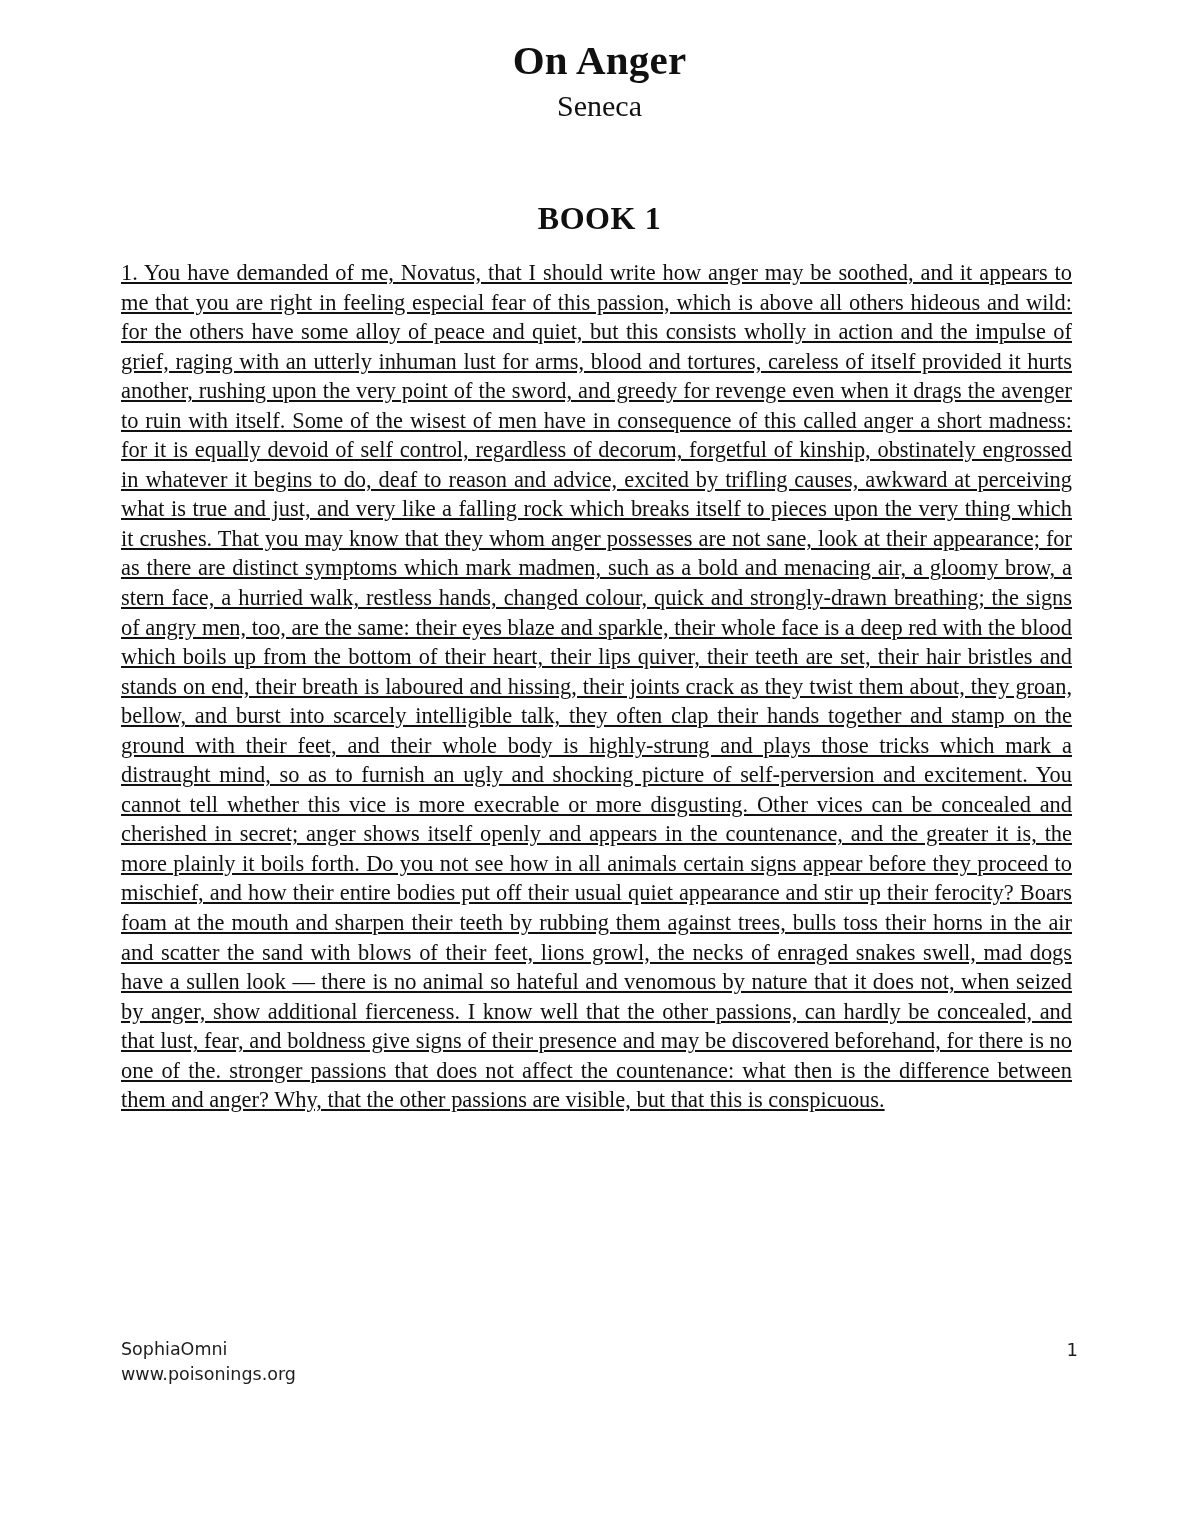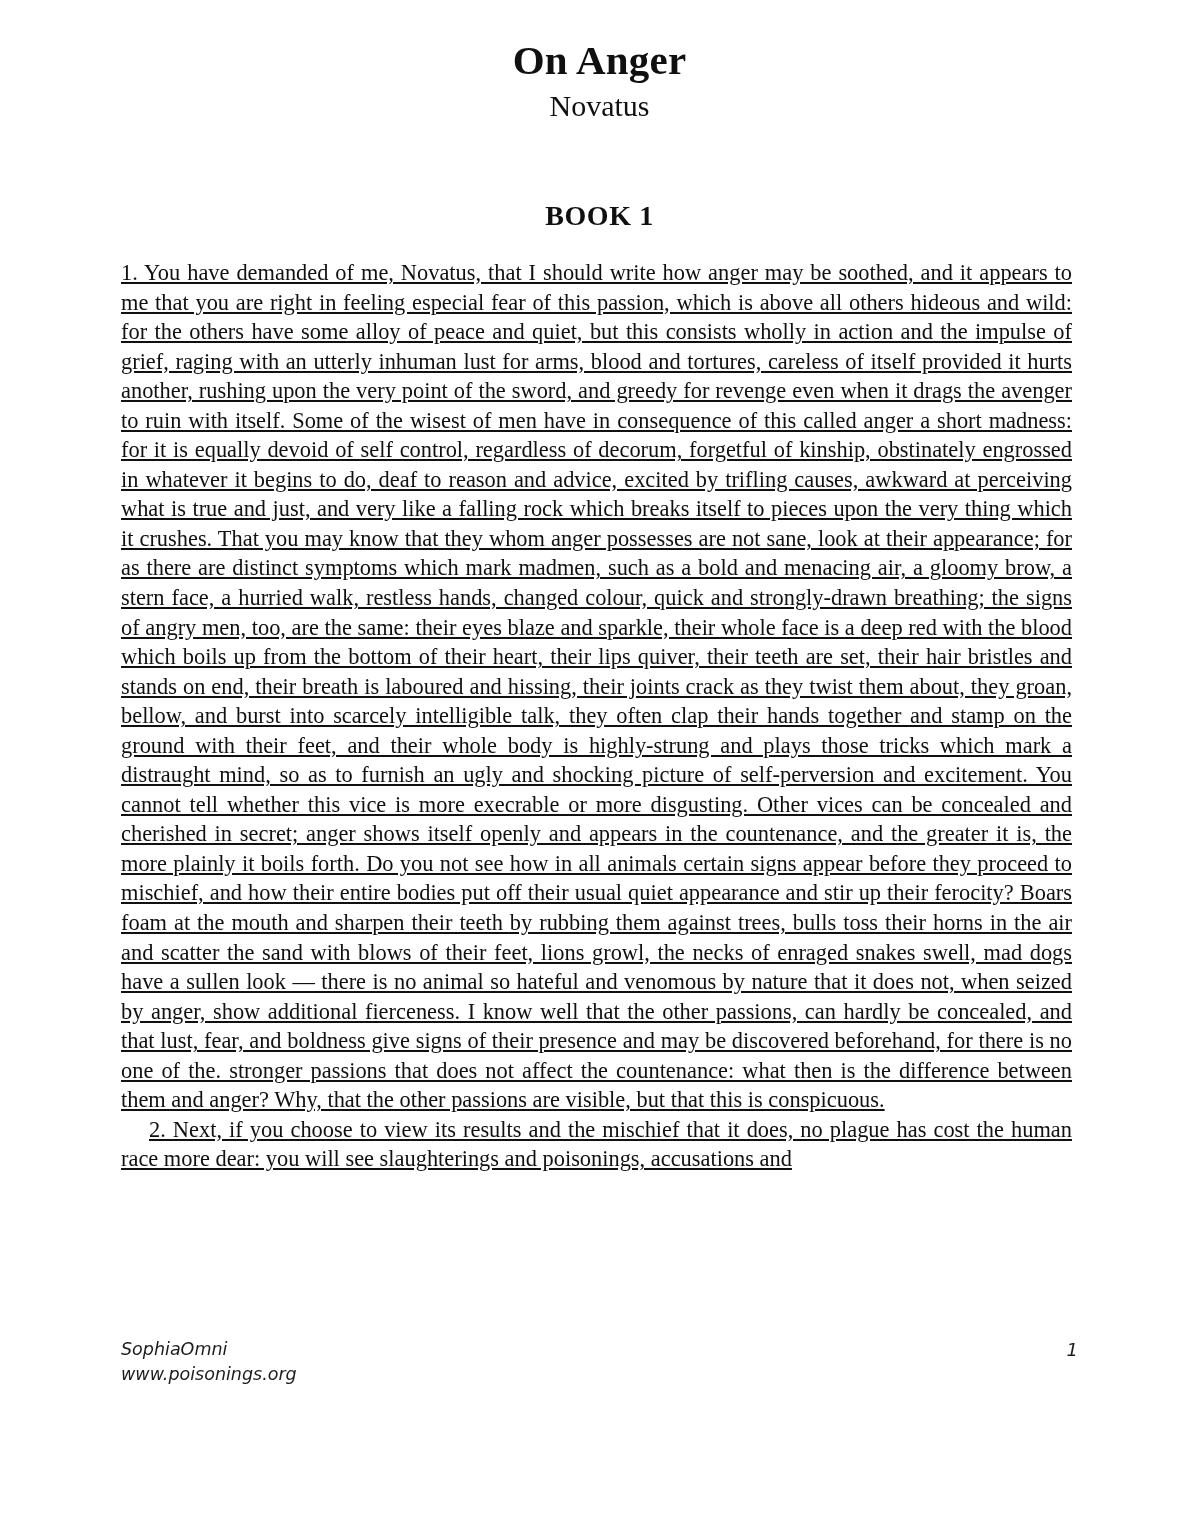--- a/index.html
+++ b/index.html
@@ -46,21 +46,21 @@
     margin: 4px 0 0 0;
   }
 
   
   .book-heading {
     position: absolute;
     top: 200px;
     left: 0;
     width: 1199px;
     text-align: center;
-    font-size: 28px;
+    font-size: 32px;
     font-weight: bold;
     letter-spacing: 0.6px;
   }
 
   
   .body-block {
     position: absolute;
     top: 258px;
     left: 121px;
     width: 951px;
@@ -85,47 +85,45 @@
     left: 121px;
     right: 121px;
     top: 1337px;
     display: flex;
     align-items: flex-start;
     justify-content: space-between;
     font-family: "DejaVu Sans", "Liberation Sans", sans-serif;
     font-size: 17.5px;
     color: #1d1d1d;
     line-height: 1.45;
-    font-style: italic;
   }
   .footer-left {
     display: flex;
     flex-direction: column;
   }
   .footer-page {
     font-family: "DejaVu Sans", "Liberation Sans", sans-serif;
     font-size: 18px;
     color: #1d1d1d;
   }
 </style>
 </head>
 <body>
 
 <div class="page">
 
   <div class="doc-header">
     <h1 class="doc-title">On Anger</h1>
-    <div class="doc-author">Novatus</div>
+    <div class="doc-author">Seneca</div>
   </div>
 
   <div class="book-heading">BOOK 1</div>
 
   <div class="body-block">
     <p class="para">1. You have demanded of me, Novatus, that I should write how anger may be soothed, and it appears to me that you are right in feeling especial fear of this passion, which is above all others hideous and wild: for the others have some alloy of peace and quiet, but this consists wholly in action and the impulse of grief, raging with an utterly inhuman lust for arms, blood and tortures, careless of itself provided it hurts another, rushing upon the very point of the sword, and greedy for revenge even when it drags the avenger to ruin with itself. Some of the wisest of men have in consequence of this called anger a short madness: for it is equally devoid of self control, regardless of decorum, forgetful of kinship, obstinately engrossed in whatever it begins to do, deaf to reason and advice, excited by trifling causes, awkward at perceiving what is true and just, and very like a falling rock which breaks itself to pieces upon the very thing which it crushes. That you may know that they whom anger possesses are not sane, look at their appearance; for as there are distinct symptoms which mark madmen, such as a bold and menacing air, a gloomy brow, a stern face, a hurried walk, restless hands, changed colour, quick and strongly-drawn breathing; the signs of angry men, too, are the same: their eyes blaze and sparkle, their whole face is a deep red with the blood which boils up from the bottom of their heart, their lips quiver, their teeth are set, their hair bristles and stands on end, their breath is laboured and hissing, their joints crack as they twist them about, they groan, bellow, and burst into scarcely intelligible talk, they often clap their hands together and stamp on the ground with their feet, and their whole body is highly-strung and plays those tricks which mark a distraught mind, so as to furnish an ugly and shocking picture of self-perversion and excitement. You cannot tell whether this vice is more execrable or more disgusting. Other vices can be concealed and cherished in secret; anger shows itself openly and appears in the countenance, and the greater it is, the more plainly it boils forth. Do you not see how in all animals certain signs appear before they proceed to mischief, and how their entire bodies put off their usual quiet appearance and stir up their ferocity? Boars foam at the mouth and sharpen their teeth by rubbing them against trees, bulls toss their horns in the air and scatter the sand with blows of their feet, lions growl, the necks of enraged snakes swell, mad dogs have a sullen look — there is no animal so hateful and venomous by nature that it does not, when seized by anger, show additional fierceness. I know well that the other passions, can hardly be concealed, and that lust, fear, and boldness give signs of their presence and may be discovered beforehand, for there is no one of the. stronger passions that does not affect the countenance: what then is the difference between them and anger? Why, that the other passions are visible, but that this is conspicuous.</p>
-    <p class="para indent">2.  Next, if you choose to view its results and the mischief that it does, no plague has cost the human race more dear: you will see slaughterings and poisonings, accusations and</p>
   </div>
 
   <div class="doc-footer">
     <div class="footer-left">
       <span>SophiaOmni</span>
       <span>www.poisonings.org</span>
     </div>
     <div class="footer-page">1</div>
   </div>
 

